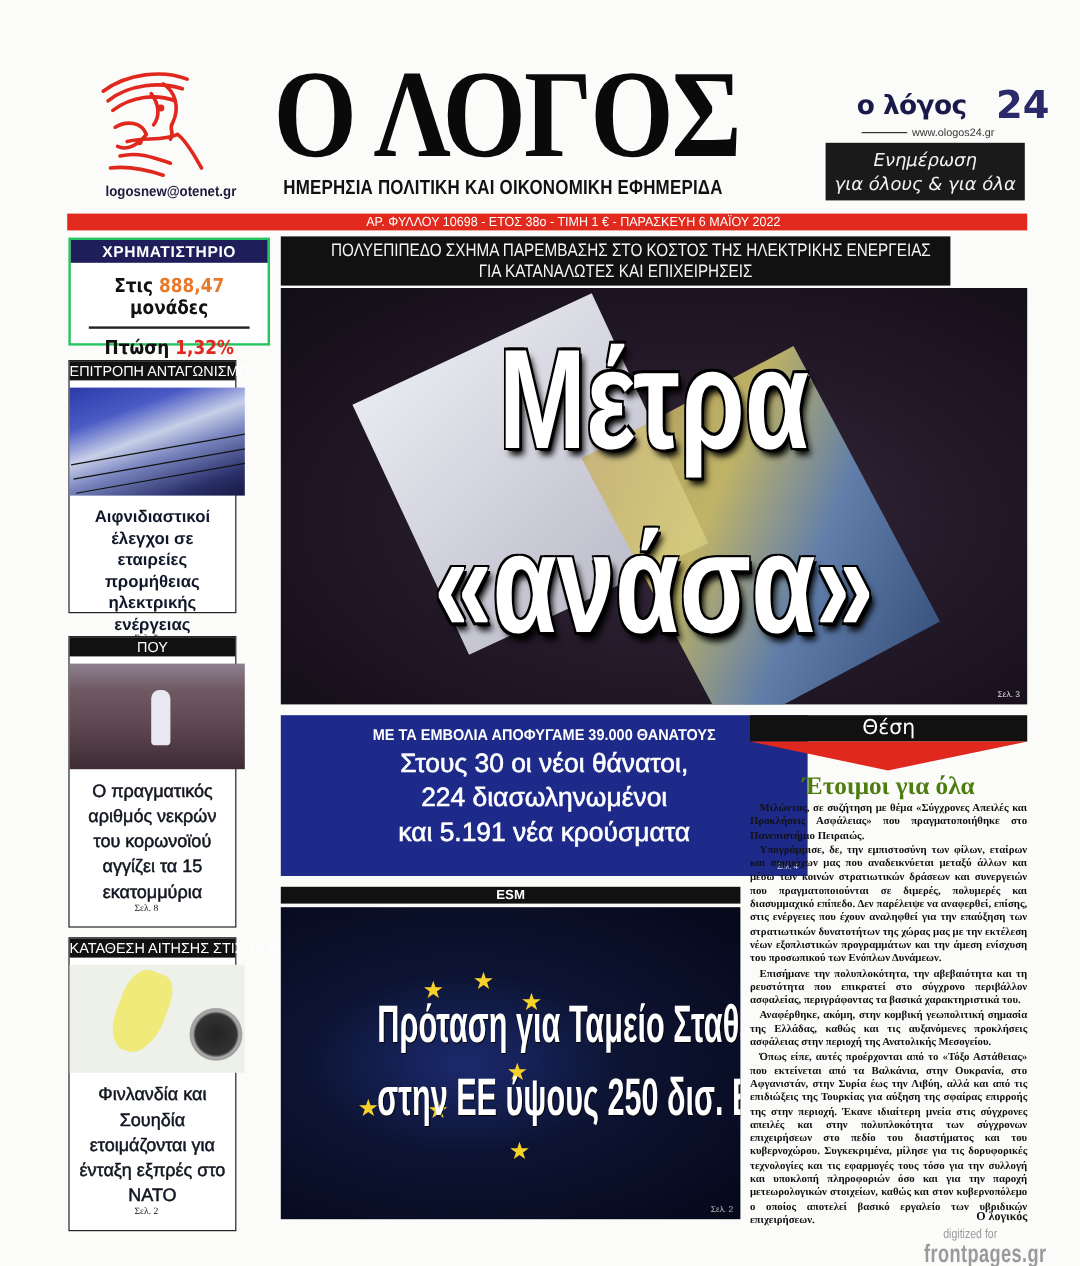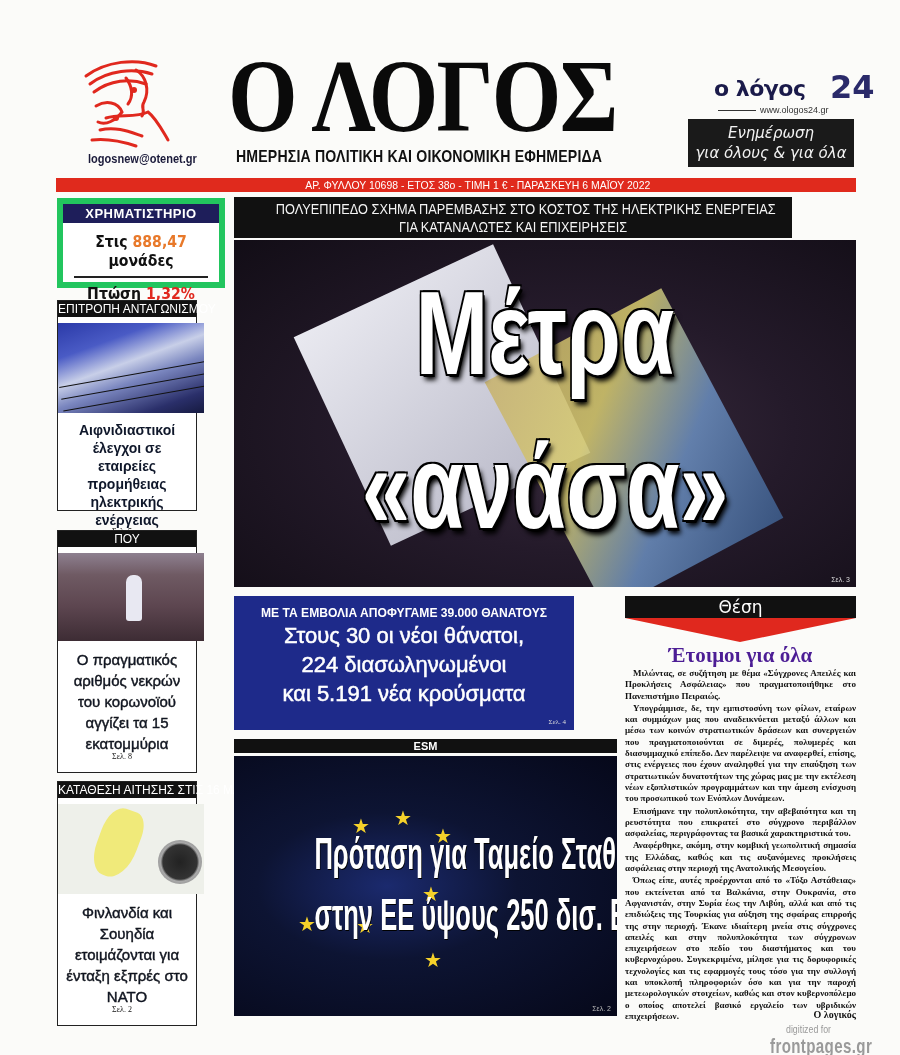--- a/index.html
+++ b/index.html
@@ -16,21 +16,21 @@
   .web-logo .num { position: absolute; left: 118px; top: 0; font-size: 32px; font-weight: bold; color: #2a2a6a; font-family: "DejaVu Sans", sans-serif; }
   .web-logo .url { position: absolute; left: 48px; top: 37px; font-size: 9px; color: #333; }
   .web-logo .line { position: absolute; left: 6px; top: 42px; width: 38px; height: 1px; background: #333; }
   .slogan { left: 688px; top: 119px; width: 166px; height: 48px; background: #1a1a1a; color: #f2f2f2; font-style: italic; font-size: 15px; text-align: center; line-height: 20px; padding-top: 4px; font-family: "DejaVu Sans", sans-serif; font-weight: 300; }
   .red-bar { left: 56px; top: 178px; width: 800px; height: 14px; background: #e02a1d; }
   .red-bar span { position: absolute; right: 206px; top: 0; font-size: 11px; color: #fff; line-height: 14px; white-space: nowrap; transform: scaleX(0.95); transform-origin: right; }
 
   
   .side-box { border: 1.5px solid #222; background: #fff; }
   .box-head { background: #111; color: #fff; text-align: center; font-size: 12px; height: 16px; line-height: 16px; white-space: nowrap; transform-origin: center; }
-  .stock { left: 57px; top: 198px; width: 168px; height: 90px; border: 6px solid #22c55e; }
+  .stock { left: 57px; top: 198px; width: 168px; height: 90px; border: 2px solid #22c55e; }
   .stock .box-head { background: #1e1e5a; font-weight: bold; font-size: 13px; height: 19px; line-height: 19px; letter-spacing: 0.5px; }
   .stock .line1 { text-align: center; font-weight: bold; font-size: 16px; margin-top: 9px; font-family: "DejaVu Sans", sans-serif; transform: scaleX(0.88); }
   .stock .sep { width: 134px; height: 1.5px; background: #222; margin: 6px auto 6px; }
   .stock .line2 { text-align: center; font-weight: bold; font-size: 16px; font-family: "DejaVu Sans", sans-serif; transform: scaleX(0.88); }
   .orange { color: #e8792a; }
   .redtxt { color: #e0281e; }
 
   .side-story { left: 57px; width: 140px; }
   .side-story .photo { margin: 6px auto 0; width: 146px; }
   .side-story .headline { text-align: center; font-weight: bold; font-size: 14px; line-height: 19px; color: #0f172a; margin-top: 8px; padding: 0 4px; }
@@ -56,37 +56,37 @@
   .main-head { left: 234px; top: 197px; width: 558px; height: 41px; background: #111; color: #f4f4f4; text-align: center; font-size: 15px; line-height: 18px; padding-top: 3px; }
   .main-head div { transform: scaleX(0.85); white-space: nowrap; }
   .hero { left: 234px; top: 240px; width: 622px; height: 347px; background: radial-gradient(ellipse at 55% 55%, #3a2c3e 0%, #241a2a 45%, #120d16 100%); overflow: hidden; }
   .hero .bill { position: absolute; left: 98px; top: 40px; width: 220px; height: 230px; background: linear-gradient(160deg, #e9e9f0, #b9b9c8); transform: rotate(-25deg); }
   .hero .money { position: absolute; left: 300px; top: 80px; width: 200px; height: 260px; background: linear-gradient(140deg, #c6b06a, #d8cc6e 35%, #6b8fc0 65%, #3e5f8f); transform: rotate(-28deg); opacity: 0.85; }
   .hero .big { position: absolute; left: 0; width: 622px; text-align: center; color: #fff; font-weight: bold; font-family: "Liberation Sans", sans-serif; text-shadow: 3px 3px 0 #000, -2px -2px 0 #000, 2px -2px 0 #000, -2px 2px 0 #000, 5px 6px 6px #000; line-height: 1; white-space: nowrap; }
   .hero .big1 { top: 34px; font-size: 118px; transform: scaleX(0.74); }
   .hero .big2 { top: 188px; font-size: 118px; transform: scaleX(0.74); }
   .hero .page { position: absolute; right: 6px; bottom: 4px; color: #ddd; font-size: 7px; }
 
-  .covid { left: 234px; top: 596px; width: 340px; height: 134px; background: #1e2a8a; color: #fff; text-align: center; }
+  .covid { left: 234px; top: 596px; width: 439px; height: 134px; background: #1e2a8a; color: #fff; text-align: center; }
   .covid .kicker { font-size: 13px; font-weight: bold; margin-top: 9px; transform: scaleX(0.93); white-space: nowrap; }
   .covid .text { font-size: 22px; line-height: 26px; margin-top: 3px; -webkit-text-stroke: 0.5px #fff; }
   .covid .page { position: absolute; right: 8px; bottom: 4px; font-size: 7px; color: #ddd; font-family: "Liberation Serif", serif; }
 
   .esm-head { left: 234px; top: 739px; width: 383px; height: 14px; background: #111; color: #fff; font-size: 11px; font-weight: bold; text-align: center; line-height: 14px; }
   .esm { left: 234px; top: 756px; width: 383px; height: 260px; background: radial-gradient(ellipse at 40% 50%, #1b2a6e 0%, #0d1433 40%, #06081a 100%); overflow: hidden; }
   .esm .star { position: absolute; color: #f5d12a; font-size: 20px; line-height: 1; }
   .esm .txt { position: absolute; left: 0; width: 383px; text-align: center; color: #fff; font-weight: bold; font-size: 44px; white-space: nowrap; line-height: 1; transform: scaleX(0.58); text-shadow: 1px 1px 0 #000; }
   .esm .t1 { top: 76px; }
   .esm .t2 { top: 137px; }
   .esm .page { position: absolute; right: 6px; bottom: 4px; color: #bbb; font-size: 7px; }
 
   
   .op-head { left: 625px; top: 596px; width: 231px; height: 22px; background: #111; color: #fff; font-size: 17px; text-align: center; line-height: 22px; font-family: "DejaVu Sans", sans-serif; }
   .op-tri { left: 625px; top: 618px; width: 0; height: 0; border-left: 115px solid transparent; border-right: 116px solid transparent; border-top: 24px solid #e0281e; }
-  .op-title { left: 625px; top: 643px; width: 231px; text-align: center; font-family: "Liberation Serif", serif; font-weight: bold; font-size: 21px; color: #4c1d95; }
+  .op-title { left: 625px; top: 643px; width: 231px; text-align: center; font-family: "Liberation Serif", serif; font-weight: bold; font-size: 21px; color: #4d7c0f; }
   .op-body { left: 625px; top: 668px; width: 231px; font-family: "Liberation Serif", serif; font-size: 9px; line-height: 11.3px; text-align: justify; font-weight: bold; color: #111; }
   .op-body p { text-indent: 8px; margin-bottom: 1px; }
   .op-sign { left: 625px; top: 1009px; width: 231px; text-align: right; font-family: "Liberation Serif", serif; font-weight: bold; font-size: 10px; }
   .watermark { left: 770px; top: 1024px; color: #9a9a9a; line-height: 1; }
   .watermark .a { font-size: 11px; font-family: "Liberation Sans", sans-serif; transform: scaleX(0.8); transform-origin: left; padding-left: 20px; }
   .watermark .b { font-size: 21px; font-weight: bold; font-family: "Liberation Sans", sans-serif; transform: scaleX(0.72); transform-origin: left; letter-spacing: 0.5px; }
 </style>
 </head>
 <body>
 

